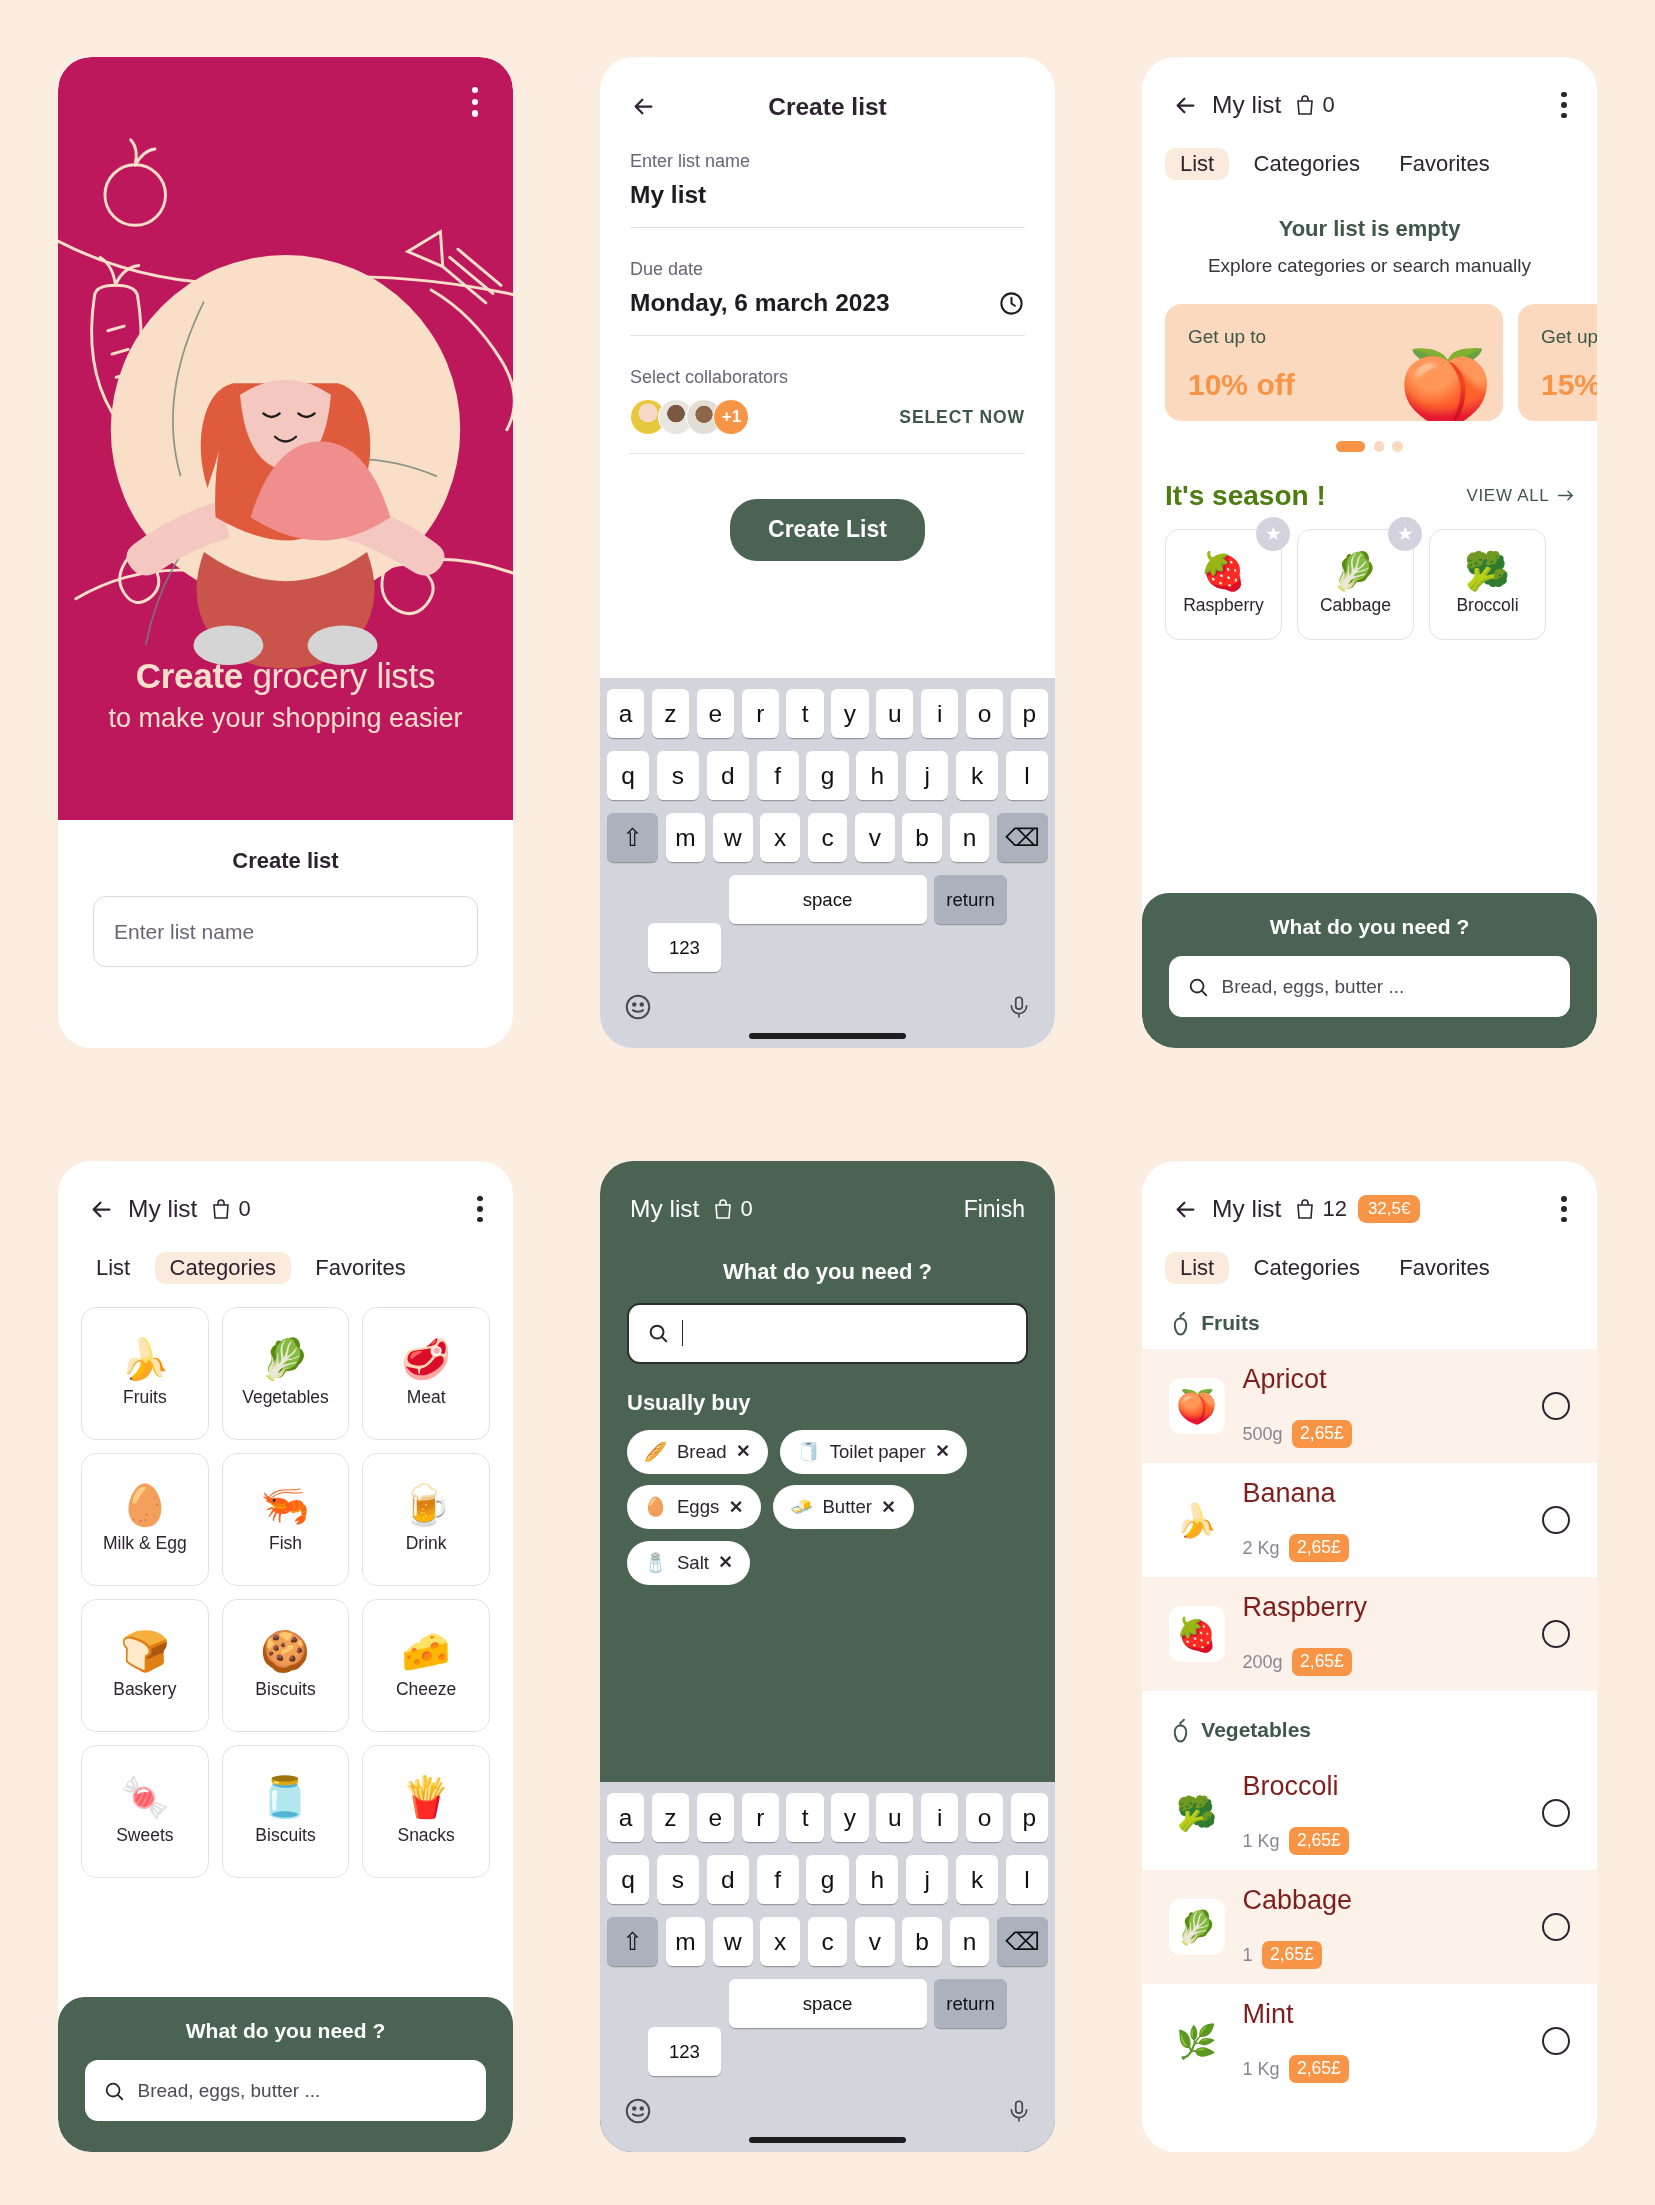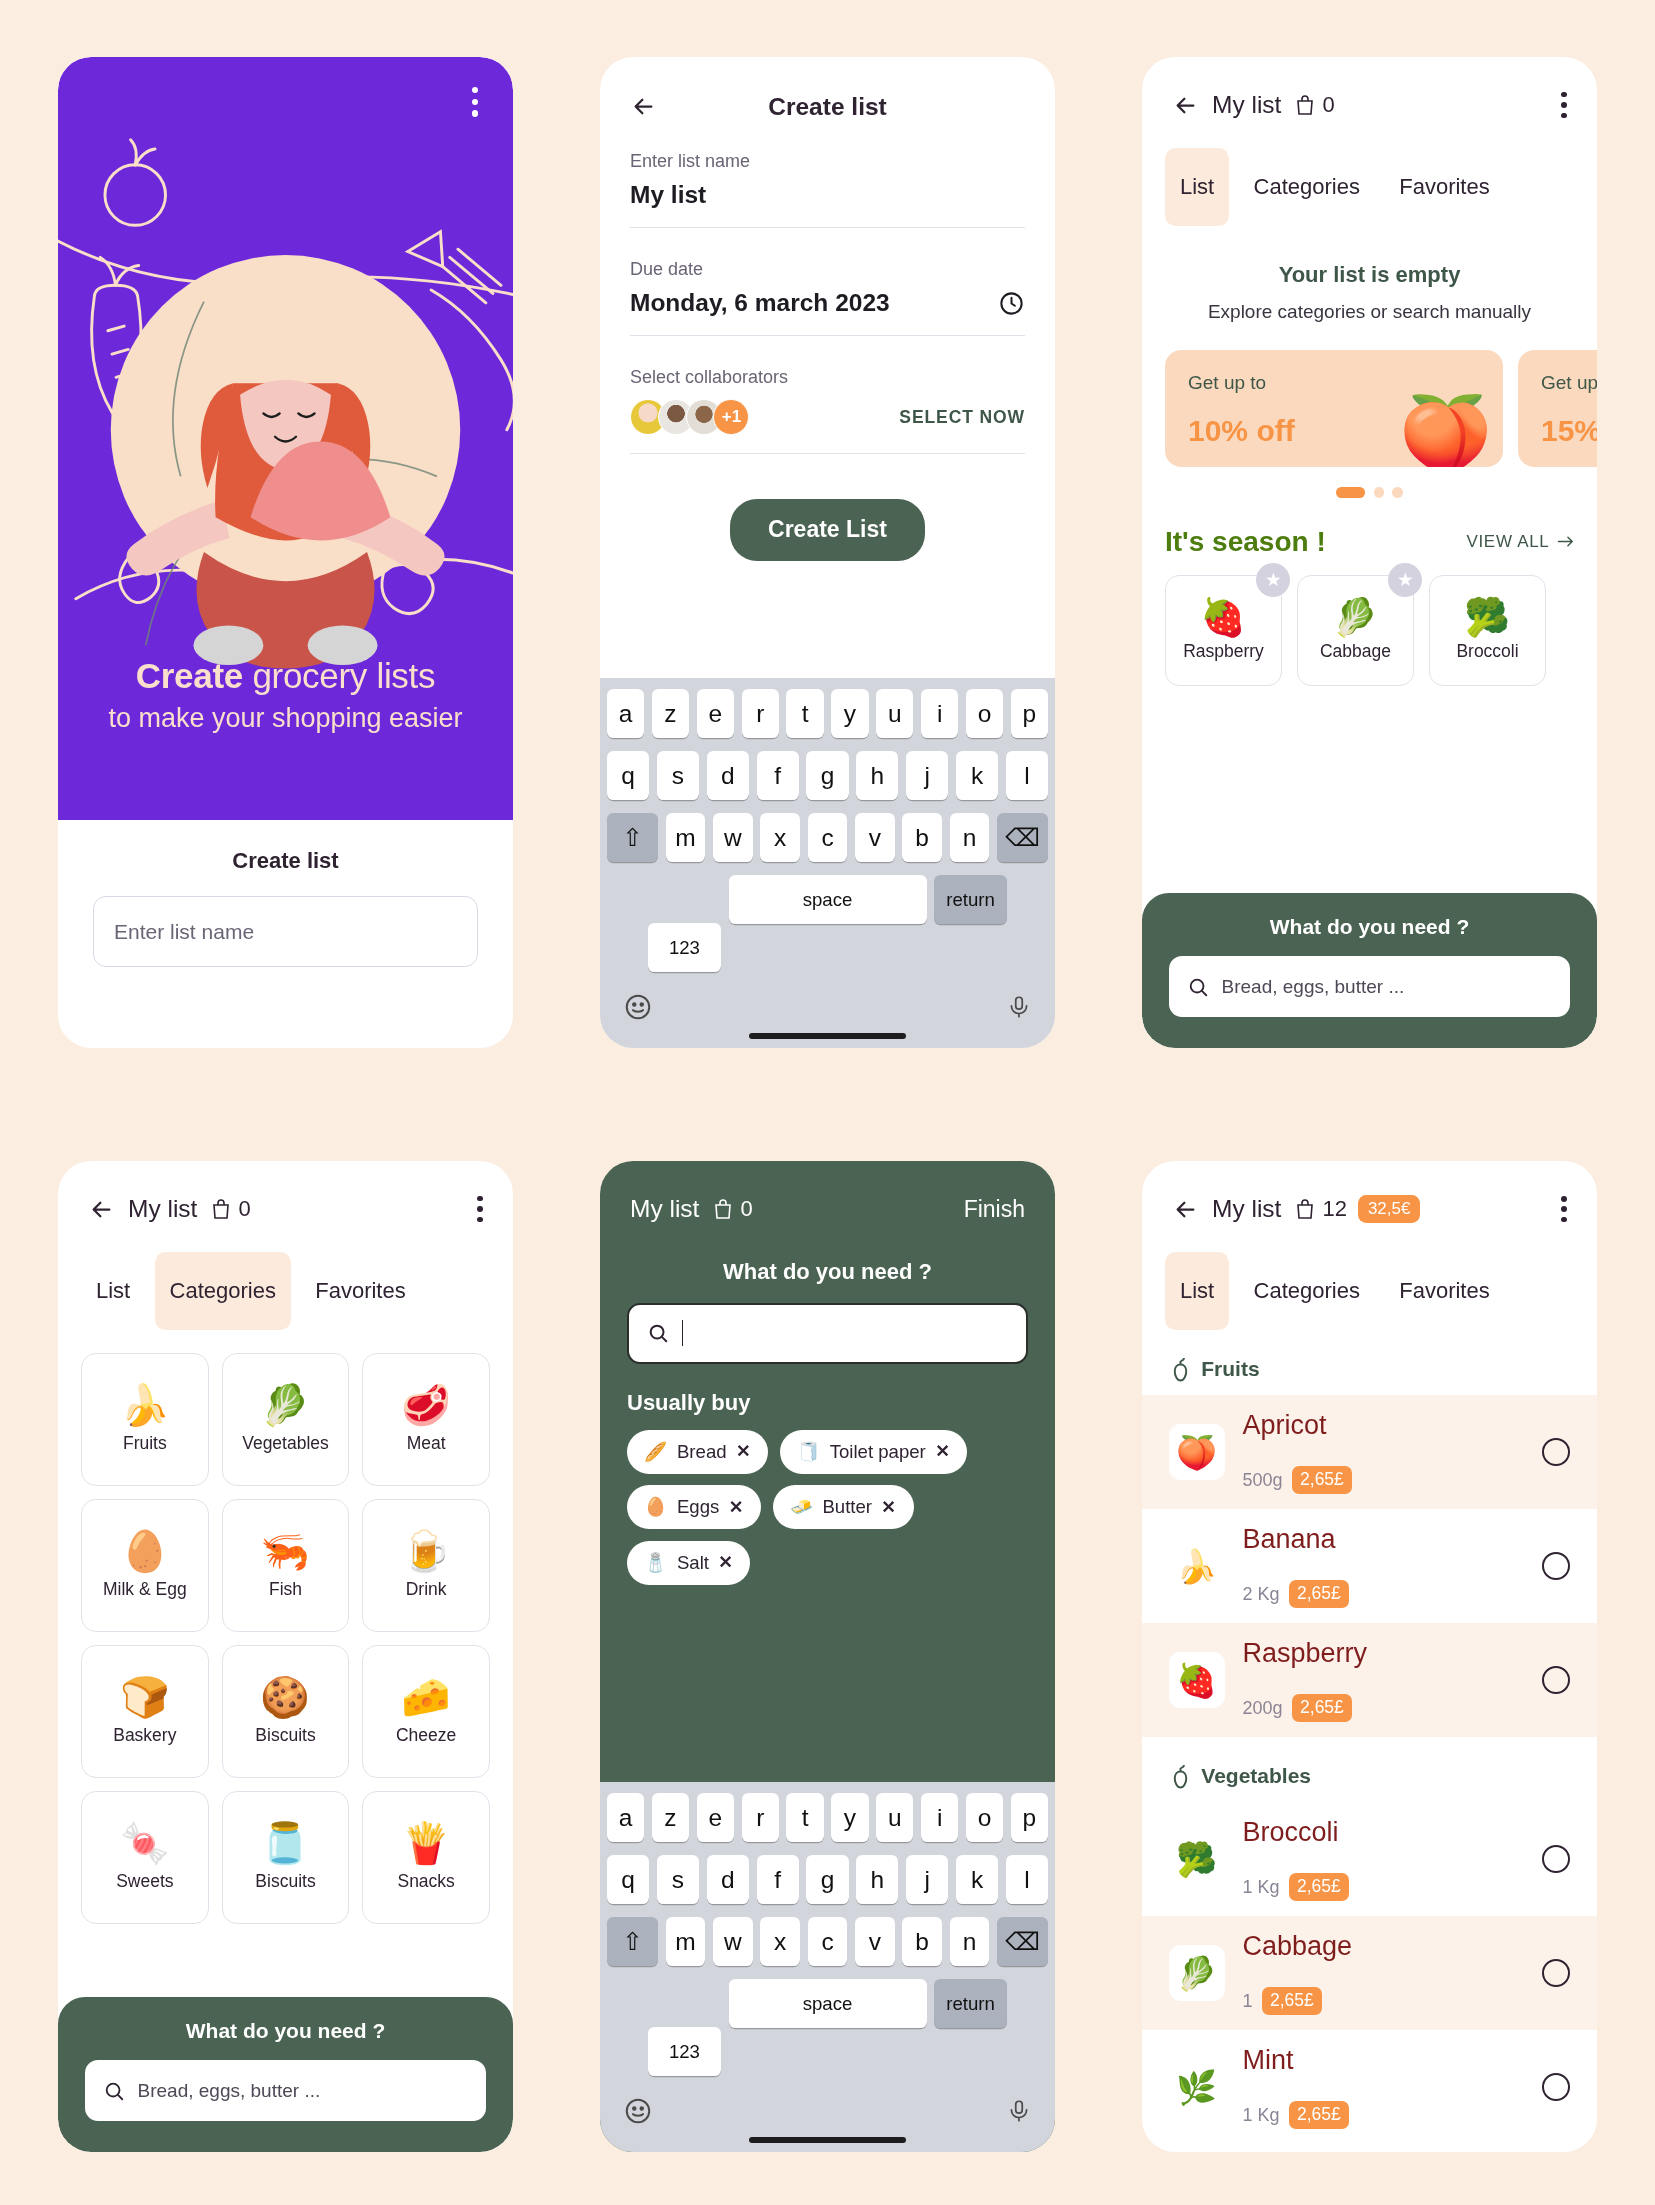--- a/index.html
+++ b/index.html
@@ -22,21 +22,21 @@
   .p2 { left: 600px; top: 57px; }
   .p3 { left: 1142px; top: 57px; }
   .p4 { left: 58px; top: 1161px; }
   .p5 { left: 600px; top: 1161px; }
   .p6 { left: 1142px; top: 1161px; }
 
   
   .hero {
     position: relative;
     height: 763px;
-    background: #6d28d9;
+    background: #be185d;
     border-radius: 33px 33px 0 0;
     overflow: hidden;
   }
   .hero-dots {
     position: absolute; right: 35px; top: 30px;
     display: flex; flex-direction: column; gap: 5.2px; cursor: pointer;
   }
   .hero-dots i { width: 6.4px; height: 6.4px; border-radius: 50%; background: #fff; display:block; }
   .hero-svg { position: absolute; inset: 0; width: 100%; height: 100%; }
   .hero-text {
@@ -63,21 +63,21 @@
   .bag-ic { width: 20px; height: 22px; margin-left: 14px; }
   .count { font-size: 22px; color: #2F2332; margin-left: 7px; }
   .price-pill {
     margin-left: 11px; background: #F79445; color: #fff;
     font-size: 17px; font-weight: 500; border-radius: 8.2px; padding: 3.5px 10px 4.7px;
   }
   .kebab { margin-left: auto; display: flex; flex-direction: column; gap: 4.7px; cursor: pointer; }
   .kebab i { width: 5.8px; height: 5.8px; border-radius: 50%; background: #2F2332; display: block; }
 
   .tabs { display: flex; align-items: center; gap: 9.3px; padding: 29px 23px 0; }
-  .tab { font-size: 22px; font-weight: 500; color: #2F2332; padding: 26px 15px; border-radius: 10.5px; cursor: pointer; }
+  .tab { font-size: 22px; font-weight: 500; color: #2F2332; padding: 3px 15px; border-radius: 10.5px; cursor: pointer; }
   .tab.active { background: #FCEBDD; }
 
   
   .s2-head { display: flex; align-items: center; padding: 36px 30px 0; position: relative; }
   .s2-head .t { position: absolute; left: 0; right: 0; text-align: center; font-size: 24.5px; font-weight: 700; color: #2F2332; }
   .field { margin: 0 30px; padding-top: 31px; border-bottom: 1.2px solid #E4E0EA; padding-bottom: 17.5px; }
   .field-lbl { font-size: 18px; color: #6B6475; }
   .field-row { display: flex; align-items: center; justify-content: space-between; margin-top: 9.3px; }
   .field-val { font-size: 24.5px; font-weight: 700; color: #1E1B22; }
   .clock-ic { width: 27px; height: 27px; cursor: pointer; }

